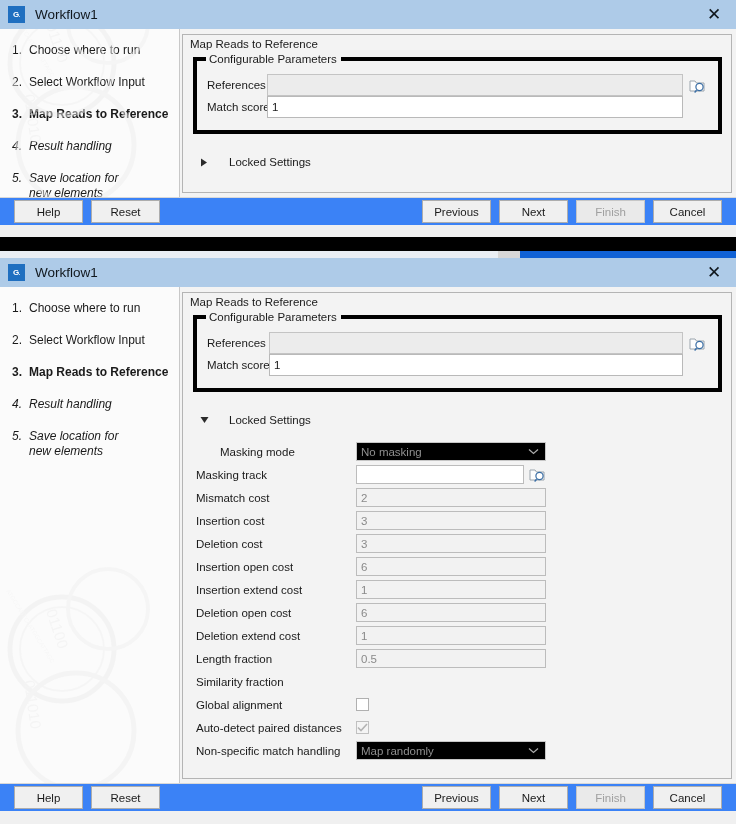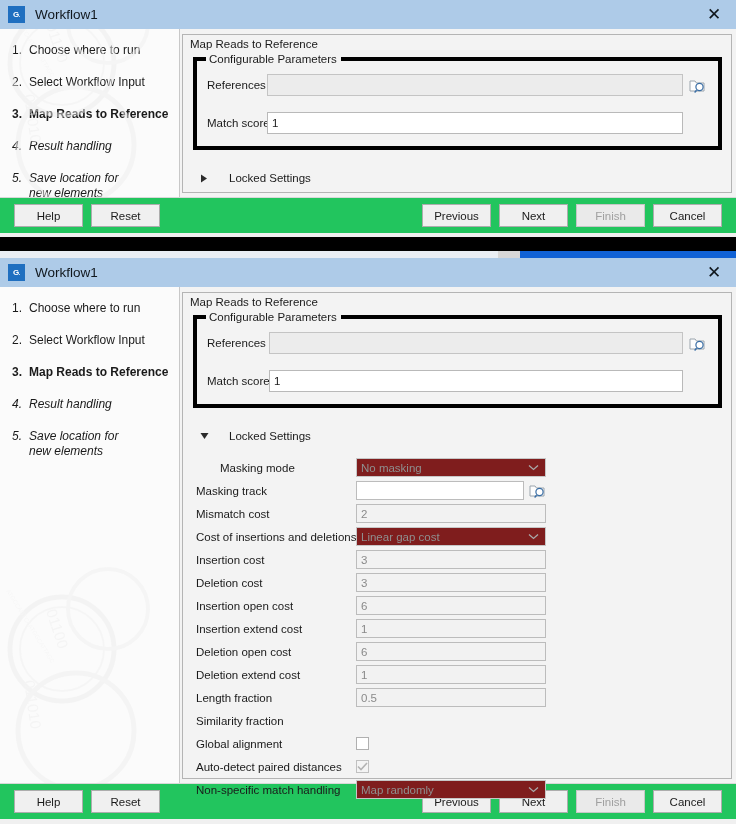--- a/index.html
+++ b/index.html
@@ -69,21 +69,21 @@
     padding: 3px 0 4px 7px; background: #f3f3f3;
   }
   .group {
     position: relative; margin: 3px 9px 0 10px;
     border: 4px solid #000000; padding: 13px 10px 12px 10px;
   }
   .group-legend {
     position: absolute; top: -8px; left: 9px; background: #f3f3f3;
     padding: 0 4px 0 3px; font-size: 11.5px; color: #1a1a1a;
   }
-  .frow { display: flex; align-items: center; margin-bottom: 16px; }
+  .frow { display: flex; align-items: center; margin-bottom: 0; }
   .frow:last-child { margin-bottom: 0; }
   .flabel { font-size: 11.5px; color: #1a1a1a; padding-right: 7px; white-space: nowrap; }
   .fld {
     flex: 1 1 auto; height: 22px; border: 1px solid #b9b9b9;
     background: #ffffff; font-size: 11.5px; color: #1a1a1a;
     display: flex; align-items: center; padding: 0 4px;
   }
   .fld.disabled { background: #ececec; border-color: #c4c4c4; color: #8d8d8d; }
   .browse {
     width: 20px; height: 20px; margin-left: 5px; flex: 0 0 20px;
@@ -107,35 +107,35 @@
     padding-right: 6px; text-align: left;
   }
   .pctl { display: flex; align-items: center; }
   .inp {
     width: 190px; height: 19px; border: 1px solid #bcbcbc; background: #f2f2f2;
     font-size: 11.5px; color: #8a8a8a; display: flex; align-items: center;
     padding: 0 4px;
   }
   .inp.white { background: #ffffff; }
   .sel {
-    width: 190px; height: 19px; border: 1px solid #c6c6c6; background: #7f1d1d;
+    width: 190px; height: 19px; border: 1px solid #c6c6c6; background: #000000;
     font-size: 11.5px; color: #8f8f8f; display: flex; align-items: center;
     padding: 0 4px; justify-content: space-between;
   }
   .sel .chev { color: #a9a9a9; font-size: 9px; padding-right: 2px; }
   .cb {
     width: 13px; height: 13px; border: 1px solid #b0b0b0; background: #ffffff;
     display: flex; align-items: center; justify-content: center;
   }
   .cb.checked { background: #f4f4f4; border-color: #c0c0c0; }
   .pbrowse { width: 20px; height: 20px; margin-left: 4px; display:flex; align-items:center; justify-content:center;}
 
   
   .footer {
-    height: 36px; background: #22c55e; border-top: 1px solid #d8d8d8;
+    height: 28px; background: #3b82f6; border-top: 1px solid #d8d8d8;
     display: flex; align-items: center; padding: 0 14px;
   }
   .btn {
     height: 23px; min-width: 69px; padding: 0 8px;
     border: 1px solid #adadad; background: #f0f0f0;
     font-size: 11.5px; color: #1a1a1a;
     display: flex; align-items: center; justify-content: center;
     margin-right: 8px; font-family: "Liberation Sans", sans-serif;
   }
   .btn.disabled { color: #a0a0a0; background: #eaeaea; border-color: #c6c6c6; }
@@ -352,31 +352,20 @@
                   </div>
                 </div>
               </div>
               <div class="prow">
                 <div class="pname" style="width: 160px;">Mismatch cost</div>
                 <div class="pctl">
                   <div class="inp">2</div>
                 </div>
               </div>
               <div class="prow">
-                <div class="pname" style="width: 160px;">Cost of insertions and deletions</div>
-                <div class="pctl">
-                  <div class="sel">
-                    <span>Linear gap cost</span>
-                    <span class="chev"><svg width="11" height="7" viewBox="0 0 11 7">
-                        <polyline points="1,1.5 5.5,5.5 10,1.5" fill="none" stroke="#a9a9a9" stroke-width="1.3"></polyline>
-                      </svg></span>
-                  </div>
-                </div>
-              </div>
-              <div class="prow">
                 <div class="pname" style="width: 160px;">Insertion cost</div>
                 <div class="pctl">
                   <div class="inp">3</div>
                 </div>
               </div>
               <div class="prow">
                 <div class="pname" style="width: 160px;">Deletion cost</div>
                 <div class="pctl">
                   <div class="inp">3</div>
                 </div>

